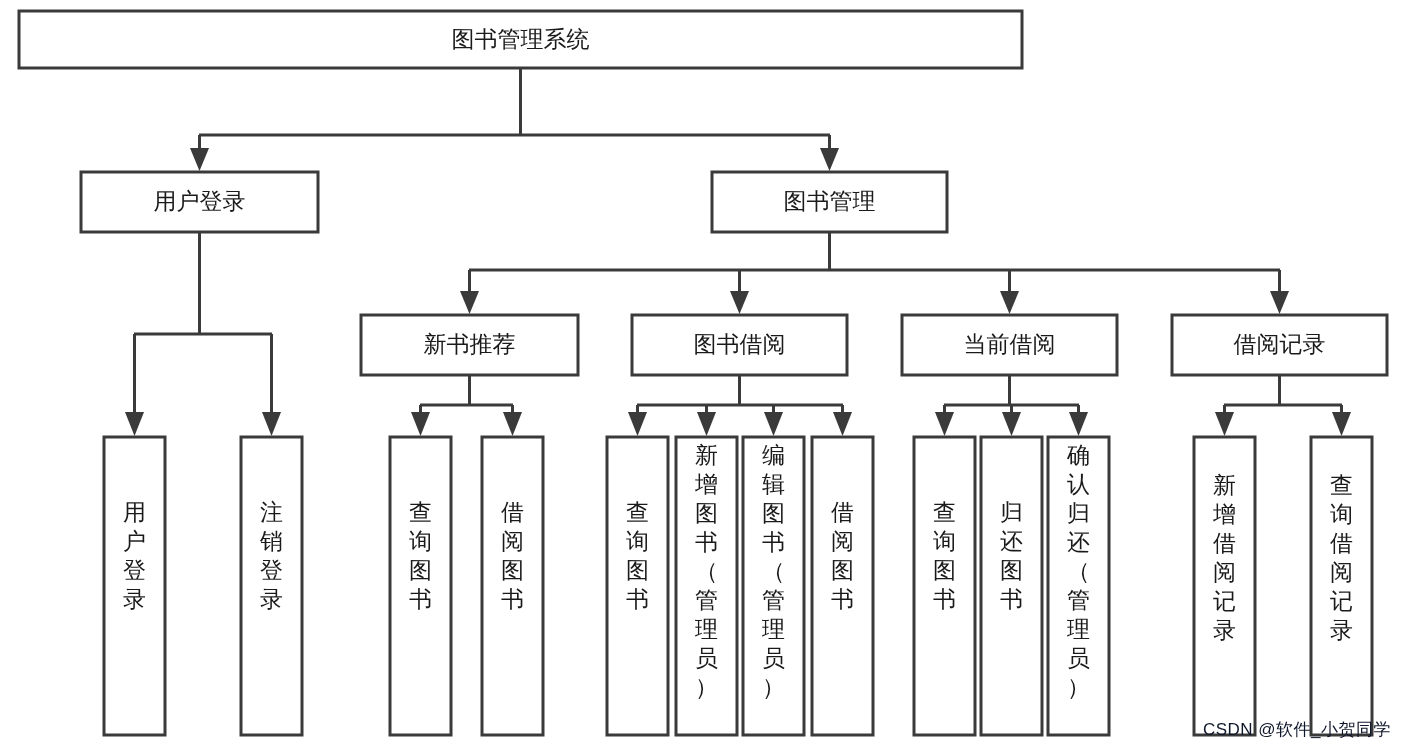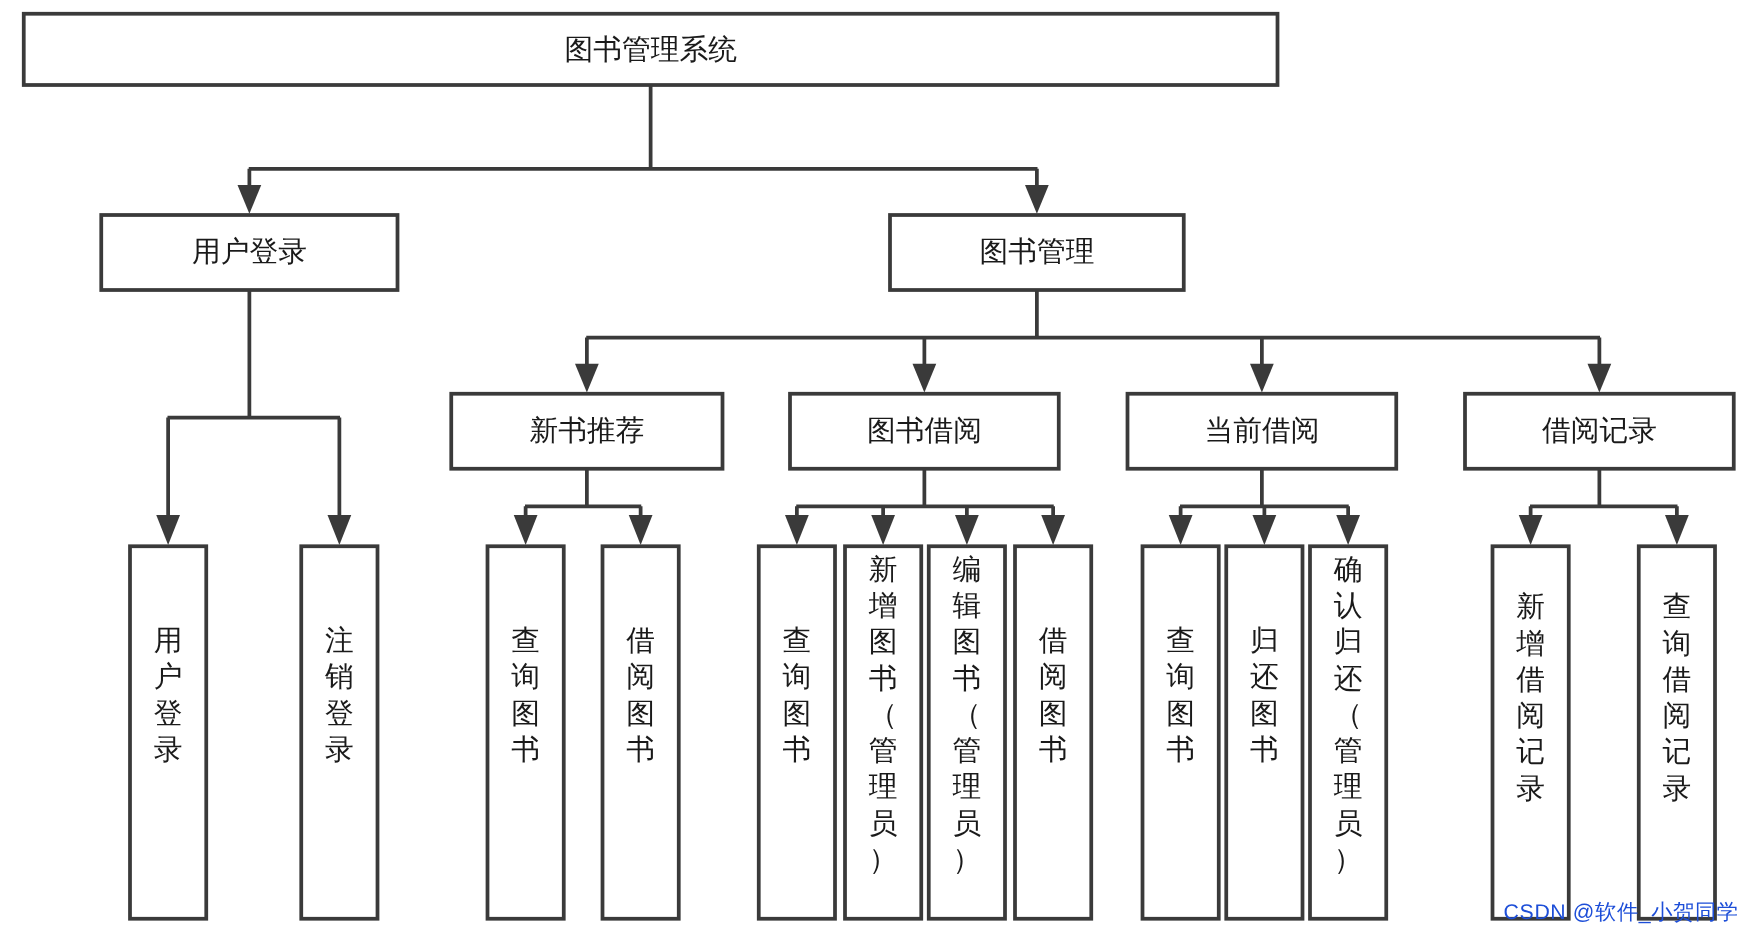--- a/index.html
+++ b/index.html
@@ -18,21 +18,21 @@
     fill:#1a1a1a;font-size:23px;text-anchor:middle;
     dominant-baseline:middle;
   }
   .node-label-v{
     font-family:"Liberation Sans","DejaVu Sans",sans-serif;
     fill:#1a1a1a;font-size:23px;text-anchor:middle;
   }
   .watermark{
     position:absolute;right:14px;bottom:6px;
     font-family:"Liberation Sans","DejaVu Sans",sans-serif;
-    font-size:17px;color:#1d4ed8;letter-spacing:0.5px;
+    font-size:17px;color:#0f172a;letter-spacing:0.5px;
     white-space:nowrap;user-select:none;
   }
 </style>
 </head>
 <body>
 
 <div id="stage">
   <svg id="diagram" viewBox="0 0 1405 747">
 
     <g>

